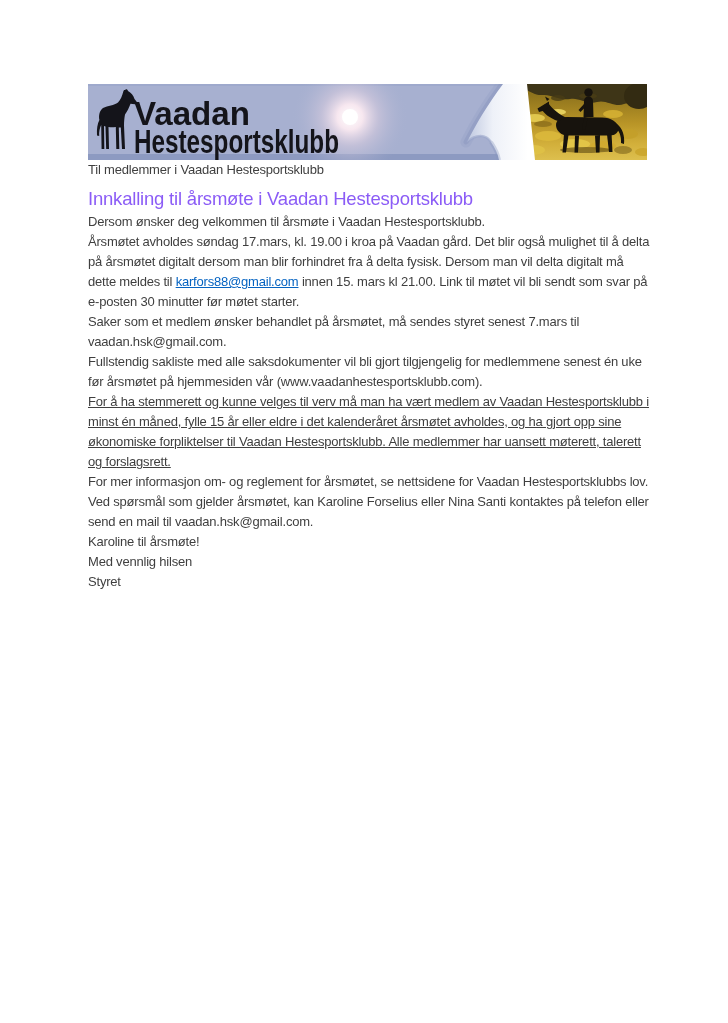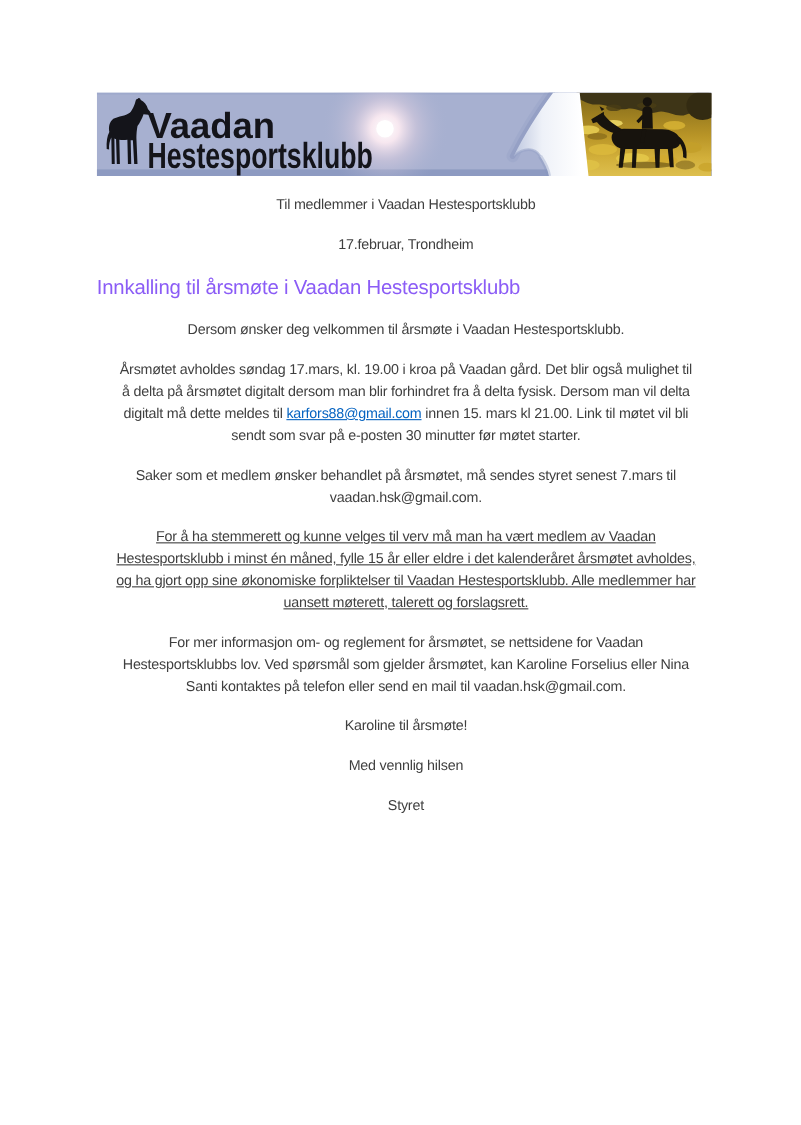--- a/index.html
+++ b/index.html
@@ -8,21 +8,21 @@
     font-family:"Liberation Sans", sans-serif; position:relative;
   }
   .banner {
     position:absolute; left:88px; top:84px; width:541px; height:76px;
   }
   .banner svg { display:block; }
   .content {
     position:absolute; left:88px; top:160px; width:562px;
     color:#3f3f3f; font-size:13px; letter-spacing:-0.2px; line-height:20px;
   }
-  .content p { margin:16px;text-align:center; }
+  .content p { margin:0; }
   .recipient        { margin-top:31px; }
   .dateline         { margin-top:12px; text-align:right; }
   .heading          { margin:6px 0 0 0; font-size:18.5px; font-weight:400;
                       line-height:26px; color:#8b5cf6; letter-spacing:-0.2px; }
   .p-welcome        { margin-top:17px; }
   .p-meeting        { margin-top:11px; }
   .p-cases          { margin-top:12px; }
   .p-agenda         { margin-top:8px; }
   .p-voting         { margin-top:11px;text-decoration:underline; }
   .p-info           { margin-top:4px; }
@@ -154,27 +154,27 @@
                L 447,76
                L 439,0 Z" fill="url(#curlShade)"></path>
       <path d="M 379,58 C 388,50 398,50 403,58" fill="none" stroke="#98a4c8" stroke-width="2.5" opacity="0.6"></path>
       <path d="M 403,58 C 407,64 410,70 411,76" fill="none" stroke="#8894bc" stroke-width="4" opacity="0.35"></path>
     </g>
   </svg>
 </div>
 
 <div class="content">
   <p class="recipient">Til medlemmer i Vaadan Hestesportsklubb</p>
-  <p class="dateline">17.februar, Trondheim</p>
   <h1 class="heading">Innkalling til årsmøte i Vaadan Hestesportsklubb</h1>
 
   <p class="p-welcome">Dersom ønsker deg velkommen til årsmøte i Vaadan Hestesportsklubb.</p>
 
   <p class="p-meeting"><span>Årsmøtet avholdes søndag 17.mars, kl. 19.00 i kroa på Vaadan gård. Det blir også mulighet til å delta på årsmøtet digitalt dersom man blir forhindret fra å delta fysisk. Dersom man vil delta digitalt må dette meldes til </span><a class="email-link">karfors88@gmail.com</a><span> innen 15. mars kl 21.00. Link til møtet vil bli sendt som svar på e-posten 30 minutter før møtet starter.</span></p>
 
   <p class="p-cases">Saker som et medlem ønsker behandlet på årsmøtet, må sendes styret senest 7.mars til vaadan.hsk@gmail.com.</p>
+  <p class="p-agenda">Fullstendig sakliste med alle saksdokumenter vil bli gjort tilgjengelig for medlemmene senest én uke før årsmøtet på hjemmesiden vår (www.vaadanhestesportsklubb.com).</p>
   <p class="p-voting">For å ha stemmerett og kunne velges til verv må man ha vært medlem av Vaadan Hestesportsklubb i minst én måned, fylle 15 år eller eldre i det kalenderåret årsmøtet avholdes, og ha gjort opp sine økonomiske forpliktelser til Vaadan Hestesportsklubb. Alle medlemmer har uansett møterett, talerett og forslagsrett.</p>
   <p class="p-info">For mer informasjon om- og reglement for årsmøtet, se nettsidene for Vaadan Hestesportsklubbs lov. Ved spørsmål som gjelder årsmøtet, kan Karoline Forselius eller Nina Santi kontaktes på telefon eller send en mail til vaadan.hsk@gmail.com.</p>
 
   <p class="closing-welcome">Karoline til årsmøte!</p>
   <p class="closing-regards">Med vennlig hilsen</p>
   <p class="signature">Styret</p>
 </div>
 
 </body></html>

